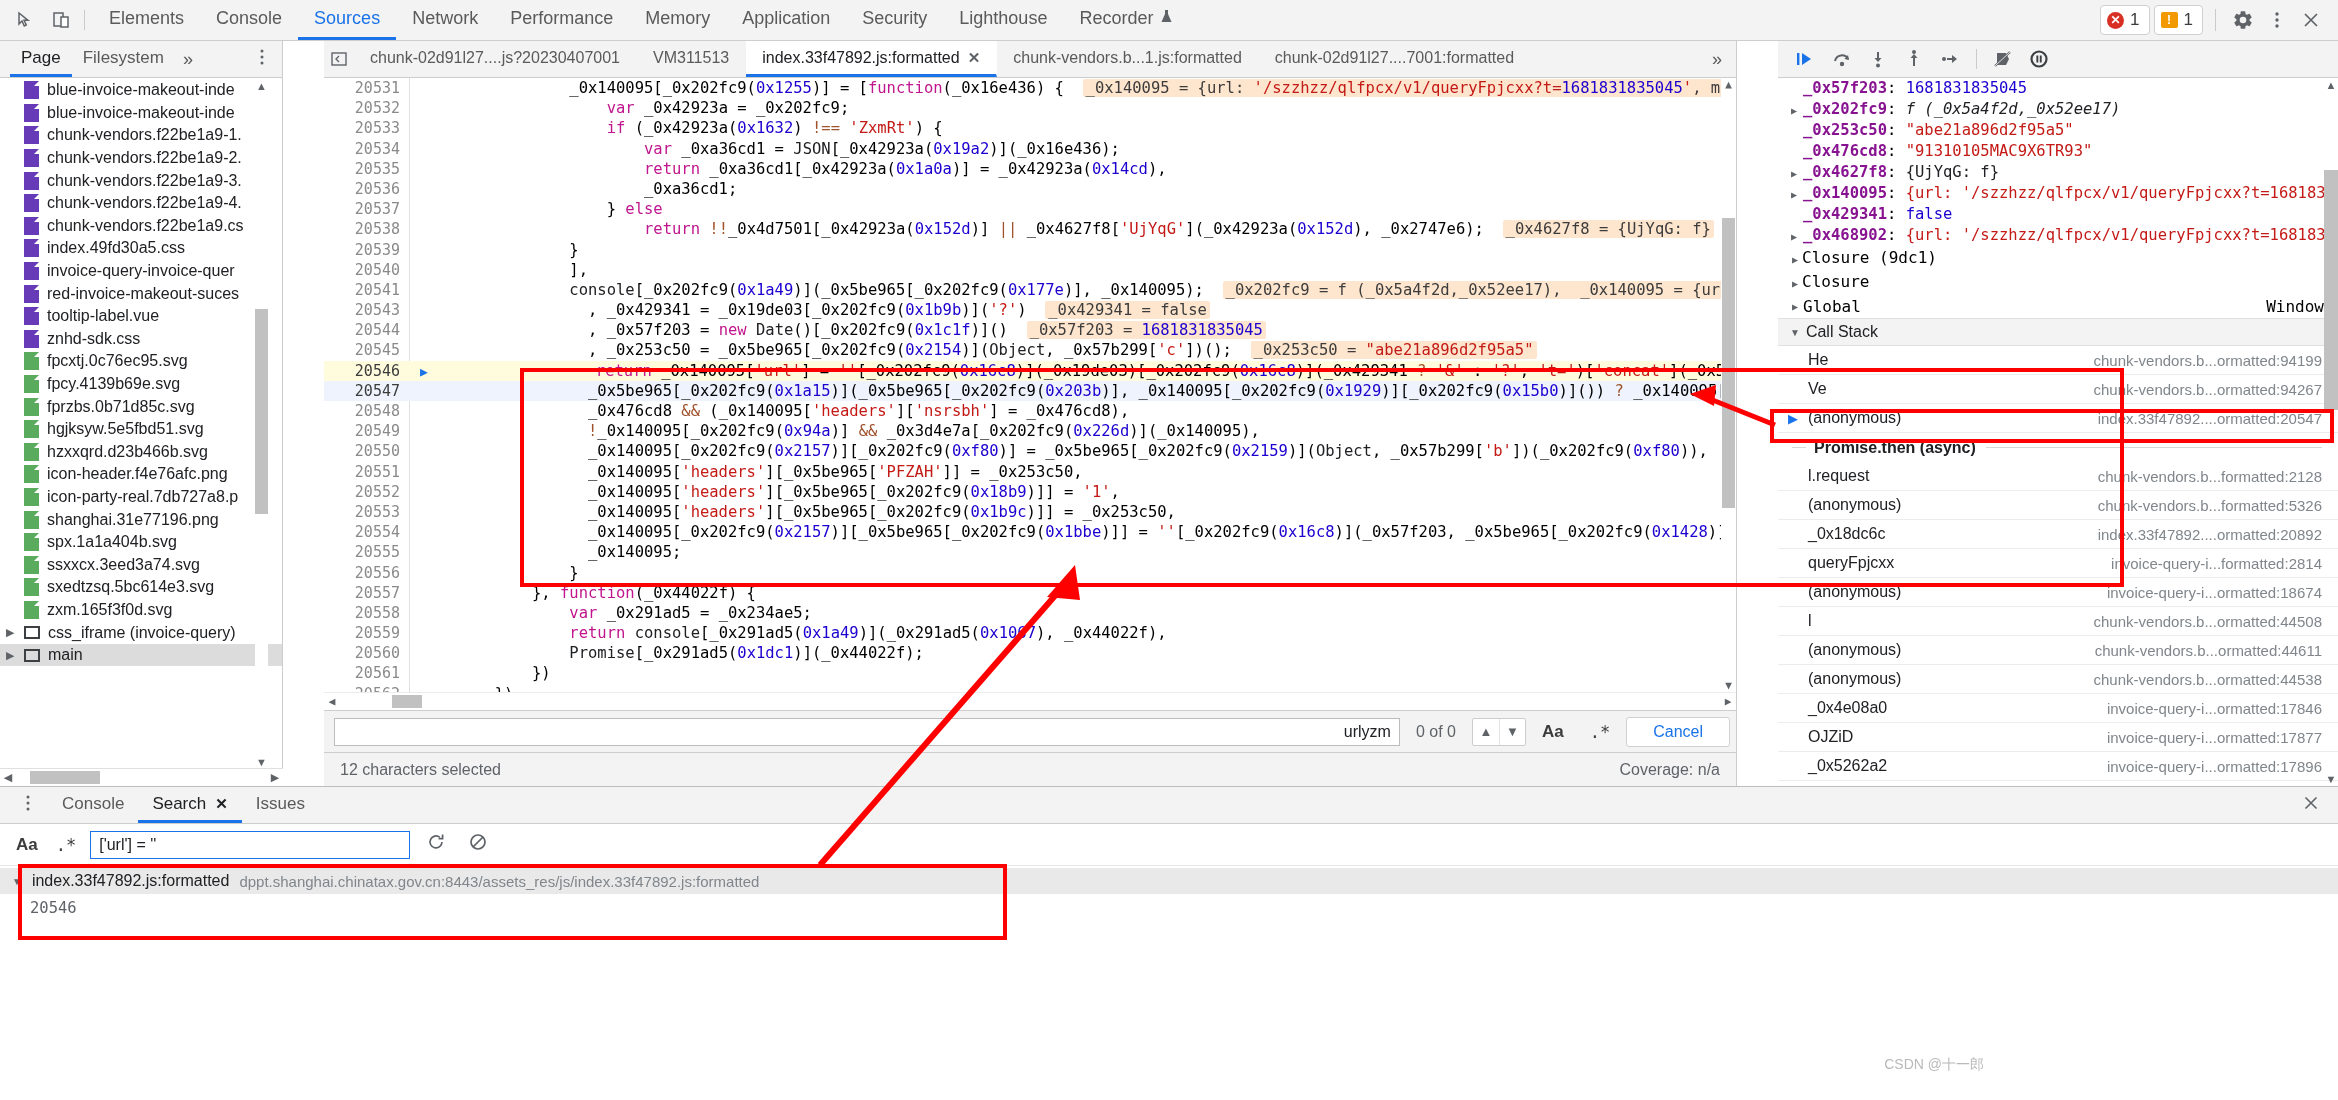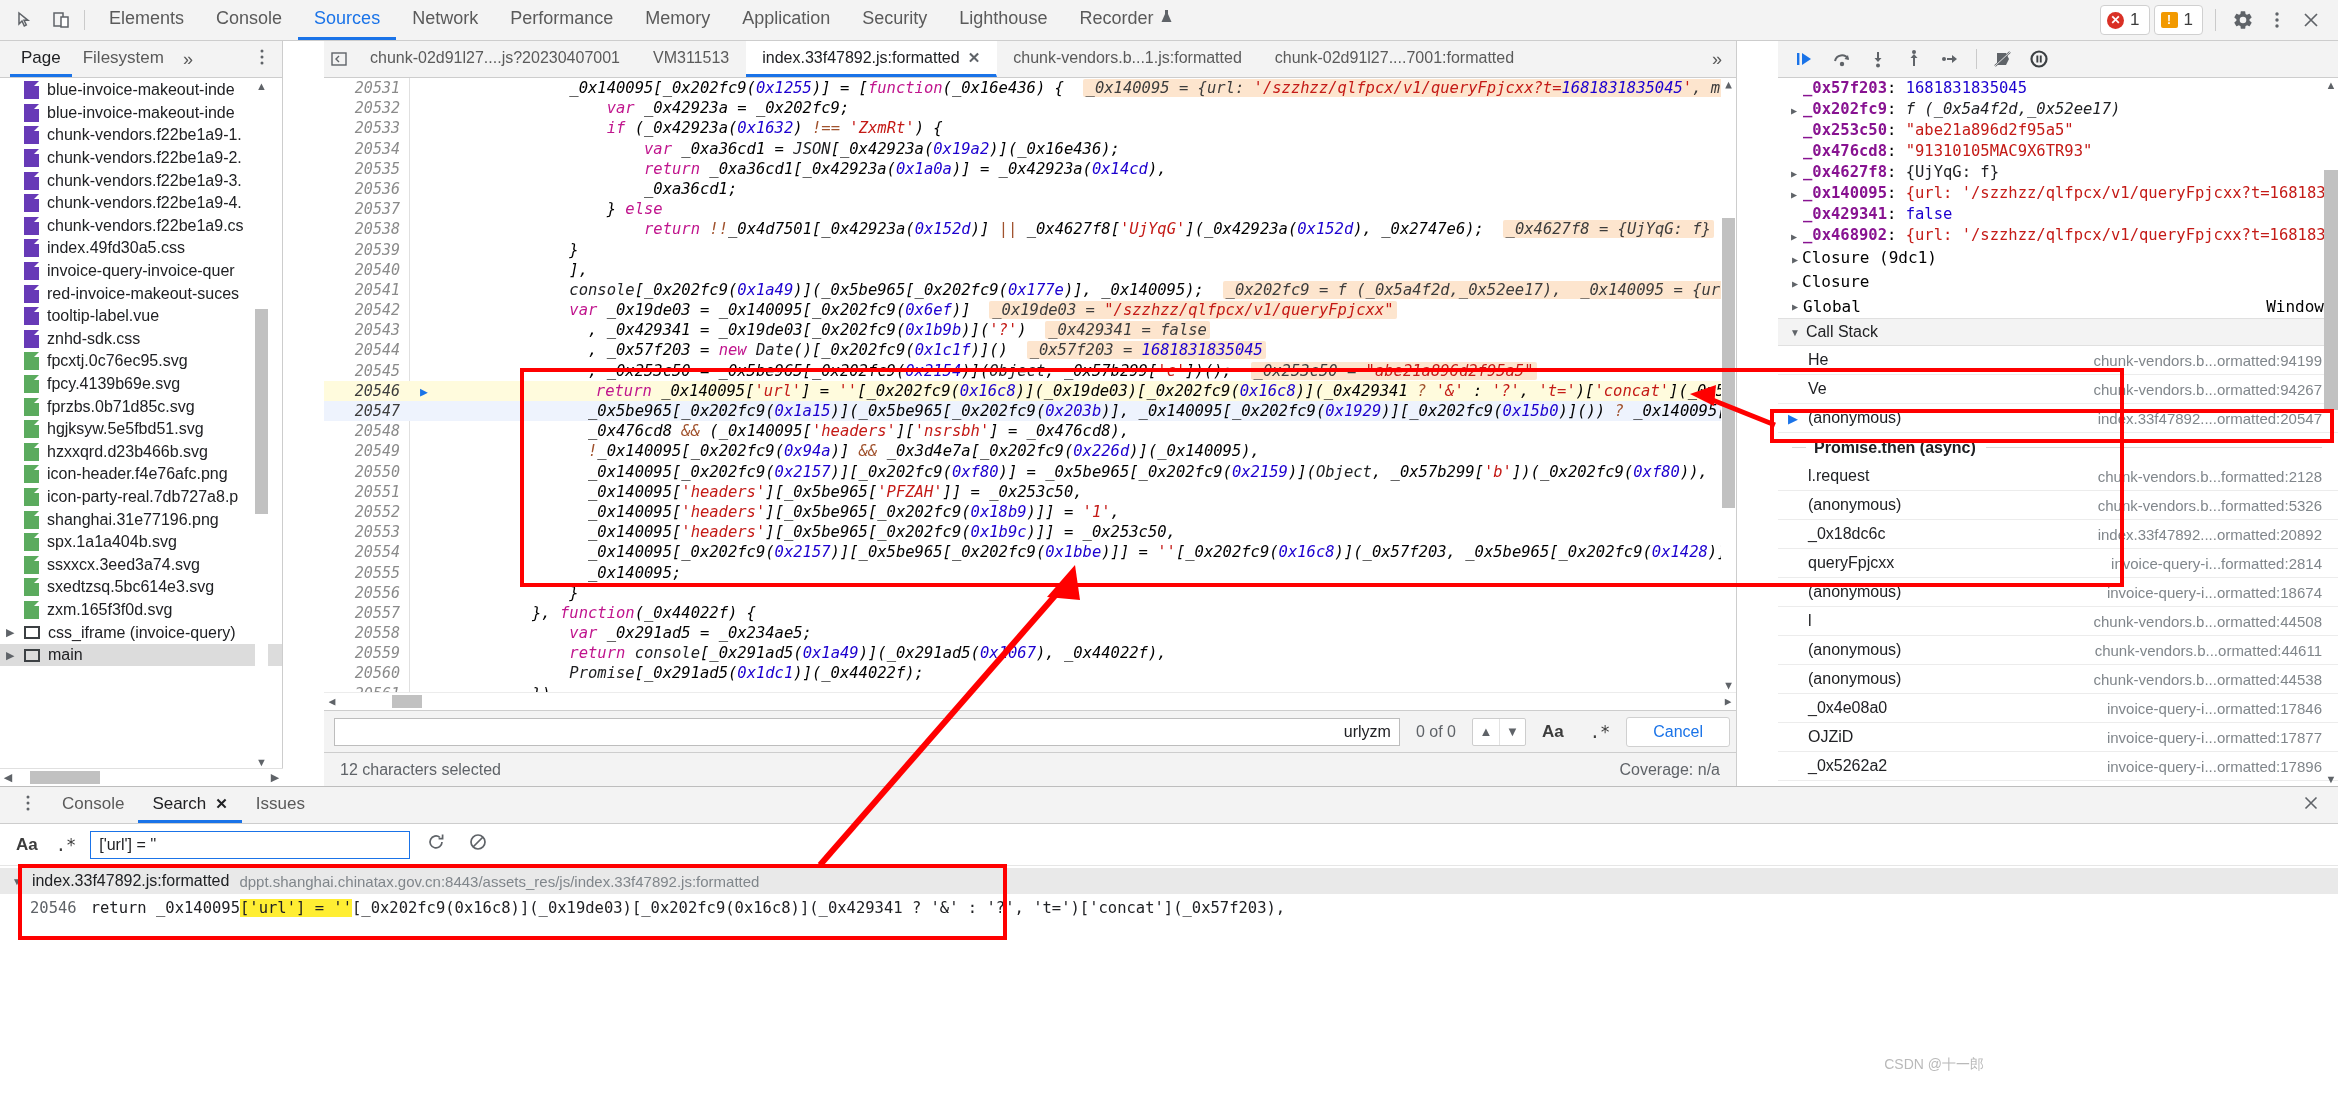--- a/index.html
+++ b/index.html
@@ -143,21 +143,20 @@
     font-family: "DejaVu Sans Mono", monospace; font-size: 15.5px;
   }
   .gutter {
     position: absolute; left: 0; top: 0; width: 86px; height: 100%;
     background: #fff; border-right: 1px solid #e0e0e0;
   }
   .codearea { position: absolute; left: 0; top: 0; right: 0; bottom: 0; }
   .cline {
     position: relative; height: 20.2px; line-height: 20.2px; white-space: pre;
     padding-left: 96px;
-    font-style: italic;
   }
   .cline .lnum {
     position: absolute; left: 0; width: 76px; text-align: right;
     color: #8a8a8a; font-size: 15px;
   }
   .cline.hl { background: #fffbdd; }
   .cline.hl2 { background: #eef3fd; }
   .cline.hl .lnum, .cline.hl2 .lnum { color: #3c3c3c; }  
   .kw { color: #c0158d; }
   .st { color: #c41a16; }
@@ -557,21 +556,20 @@
             <div class="cline"><span class="lnum">20532</span>                    <span class="kw">var</span> _0x42923a = _0x202fc9;</div>
             <div class="cline"><span class="lnum">20533</span>                    <span class="kw">if</span> (_0x42923a(<span class="nm">0x1632</span>) <span class="op">!==</span> <span class="st">'ZxmRt'</span>) {</div>
             <div class="cline"><span class="lnum">20534</span>                        <span class="kw">var</span> _0xa36cd1 = <span class="pl">JSON</span>[_0x42923a(<span class="nm">0x19a2</span>)](_0x16e436);</div>
             <div class="cline"><span class="lnum">20535</span>                        <span class="kw">return</span> _0xa36cd1[_0x42923a(<span class="nm">0x1a0a</span>)] = _0x42923a(<span class="nm">0x14cd</span>),</div>
             <div class="cline"><span class="lnum">20536</span>                        _0xa36cd1;</div>
             <div class="cline"><span class="lnum">20537</span>                    } <span class="kw">else</span></div>
             <div class="cline"><span class="lnum">20538</span>                        <span class="kw">return</span> <span class="op">!</span><span class="op">!</span>_0x4d7501[_0x42923a(<span class="nm">0x152d</span>)] <span class="op">||</span> _0x4627f8[<span class="st">'UjYqG'</span>](_0x42923a(<span class="nm">0x152d</span>), _0x2747e6);  <span class="inlinehint">_0x4627f8 = {UjYqG: f}</span></div>
             <div class="cline"><span class="lnum">20539</span>                }</div>
             <div class="cline"><span class="lnum">20540</span>                ],</div>
             <div class="cline"><span class="lnum">20541</span>                <span class="pl">console</span>[_0x202fc9(<span class="nm">0x1a49</span>)](_0x5be965[_0x202fc9(<span class="nm">0x177e</span>)], _0x140095);  <span class="inlinehint">_0x202fc9 = f (_0x5a4f2d,_0x52ee17),  _0x140095 = {url: '/szzhz</span></div>
-            <div class="cline"><span class="lnum">20542</span>                <span class="kw">var</span> _0x19de03 = _0x140095[_0x202fc9(<span class="nm">0x6ef</span>)]  <span class="inlinehint">_0x19de03 = <span class="s">"/szzhzz/qlfpcx/v1/queryFpjcxx"</span></span></div>
             <div class="cline"><span class="lnum">20543</span>                  , _0x429341 = _0x19de03[_0x202fc9(<span class="nm">0x1b9b</span>)](<span class="st">'?'</span>)  <span class="inlinehint">_0x429341 = false</span></div>
             <div class="cline"><span class="lnum">20544</span>                  , _0x57f203 = <span class="kw">new</span> <span class="pl">Date</span>()[_0x202fc9(<span class="nm">0x1c1f</span>)]()  <span class="inlinehint">_0x57f203 = <span class="n">1681831835045</span></span></div>
             <div class="cline"><span class="lnum">20545</span>                  , _0x253c50 = _0x5be965[_0x202fc9(<span class="nm">0x2154</span>)](<span class="pl">Object</span>, _0x57b299[<span class="st">'c'</span>])();  <span class="inlinehint">_0x253c50 = <span class="s">"abe21a896d2f95a5"</span></span></div>
             <div class="cline hl"><span class="lnum">20546</span><span class="bpin">▶</span>                  <span class="kw">return</span> _0x140095[<span class="st">'url'</span>] = <span class="st">''</span>[_0x202fc9(<span class="nm">0x16c8</span>)](_0x19de03)[_0x202fc9(<span class="nm">0x16c8</span>)](_0x429341 <span class="op">?</span> <span class="st">'&amp;'</span> : <span class="st">'?'</span>, <span class="st">'t='</span>)[<span class="st">'concat'</span>](_0x57f205</div>
             <div class="cline hl2"><span class="lnum">20547</span>                  _0x5be965[_0x202fc9(<span class="nm">0x1a15</span>)](_0x5be965[_0x202fc9(<span class="nm">0x203b</span>)], _0x140095[_0x202fc9(<span class="nm">0x1929</span>)][_0x202fc9(<span class="nm">0x15b0</span>)]()) <span class="op">?</span> _0x140095[_0x202fc</div>
             <div class="cline"><span class="lnum">20548</span>                  _0x476cd8 <span class="op">&amp;&amp;</span> (_0x140095[<span class="st">'headers'</span>][<span class="st">'nsrsbh'</span>] = _0x476cd8),</div>
             <div class="cline"><span class="lnum">20549</span>                  <span class="op">!</span>_0x140095[_0x202fc9(<span class="nm">0x94a</span>)] <span class="op">&amp;&amp;</span> _0x3d4e7a[_0x202fc9(<span class="nm">0x226d</span>)](_0x140095),</div>
             <div class="cline"><span class="lnum">20550</span>                  _0x140095[_0x202fc9(<span class="nm">0x2157</span>)][_0x202fc9(<span class="nm">0xf80</span>)] = _0x5be965[_0x202fc9(<span class="nm">0x2159</span>)](<span class="pl">Object</span>, _0x57b299[<span class="st">'b'</span>])(_0x202fc9(<span class="nm">0xf80</span>)),</div>
             <div class="cline"><span class="lnum">20551</span>                  _0x140095[<span class="st">'headers'</span>][_0x5be965[<span class="st">'PFZAH'</span>]] = _0x253c50,</div>
             <div class="cline"><span class="lnum">20552</span>                  _0x140095[<span class="st">'headers'</span>][_0x5be965[_0x202fc9(<span class="nm">0x18b9</span>)]] = <span class="st">'1'</span>,</div>
@@ -804,21 +802,20 @@
       </div>
     </div>
     <div class="results" id="resultsarea">
         <div class="res-file">
           <span class="tri">▼</span>
           <span>index.33f47892.js:formatted</span>
           <span class="url">dppt.shanghai.chinatax.gov.cn:8443/assets_res/js/index.33f47892.js:formatted</span>
         </div>
         <div class="res-line">
           <span class="ln">20546</span>
-          <span>return _0x140095<span class="match">['url'] = ''</span>[_0x202fc9(0x16c8)](_0x19de03)[_0x202fc9(0x16c8)](_0x429341 ? '&amp;' : '?', 't=')['concat'](_0x57f203),</span>
         </div>
       </div>
   </div>
 
   <svg class="anno" style="left:0;top:0;width:2338px;height:1100px;">
 
     <rect x="522" y="370" width="1600" height="215" fill="none" stroke="#ff0000" stroke-width="4"></rect>
 
     <rect x="1772" y="411" width="560" height="30" fill="none" stroke="#ff0000" stroke-width="4"></rect>
 

